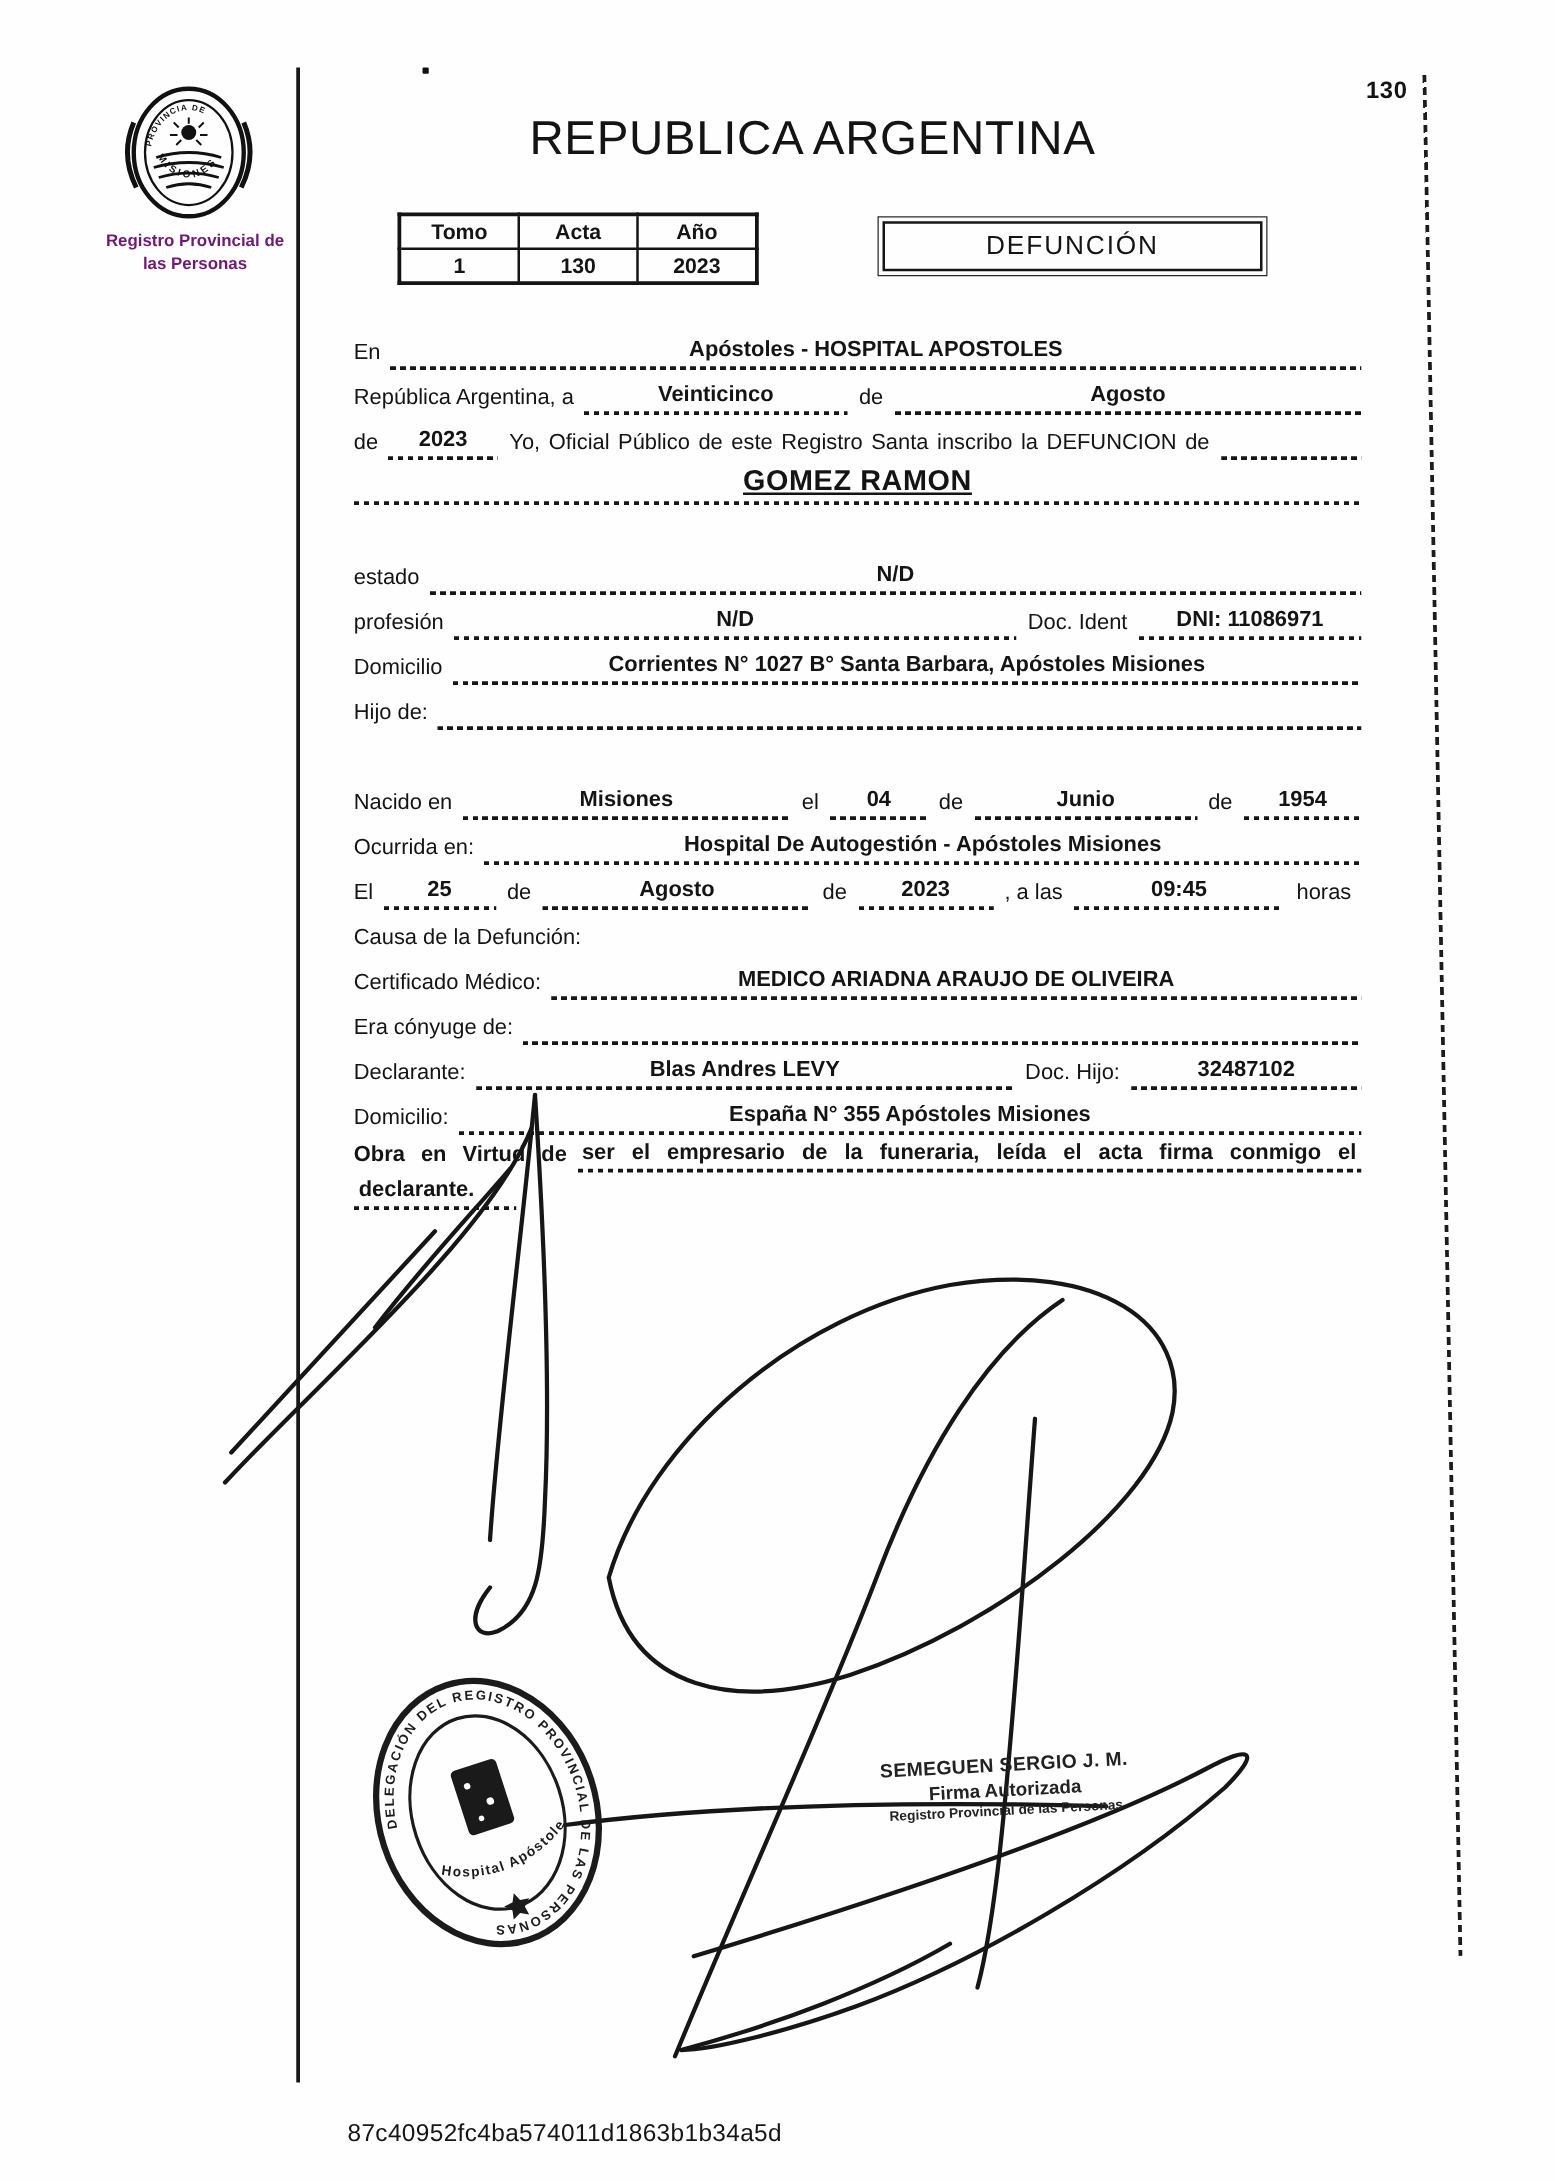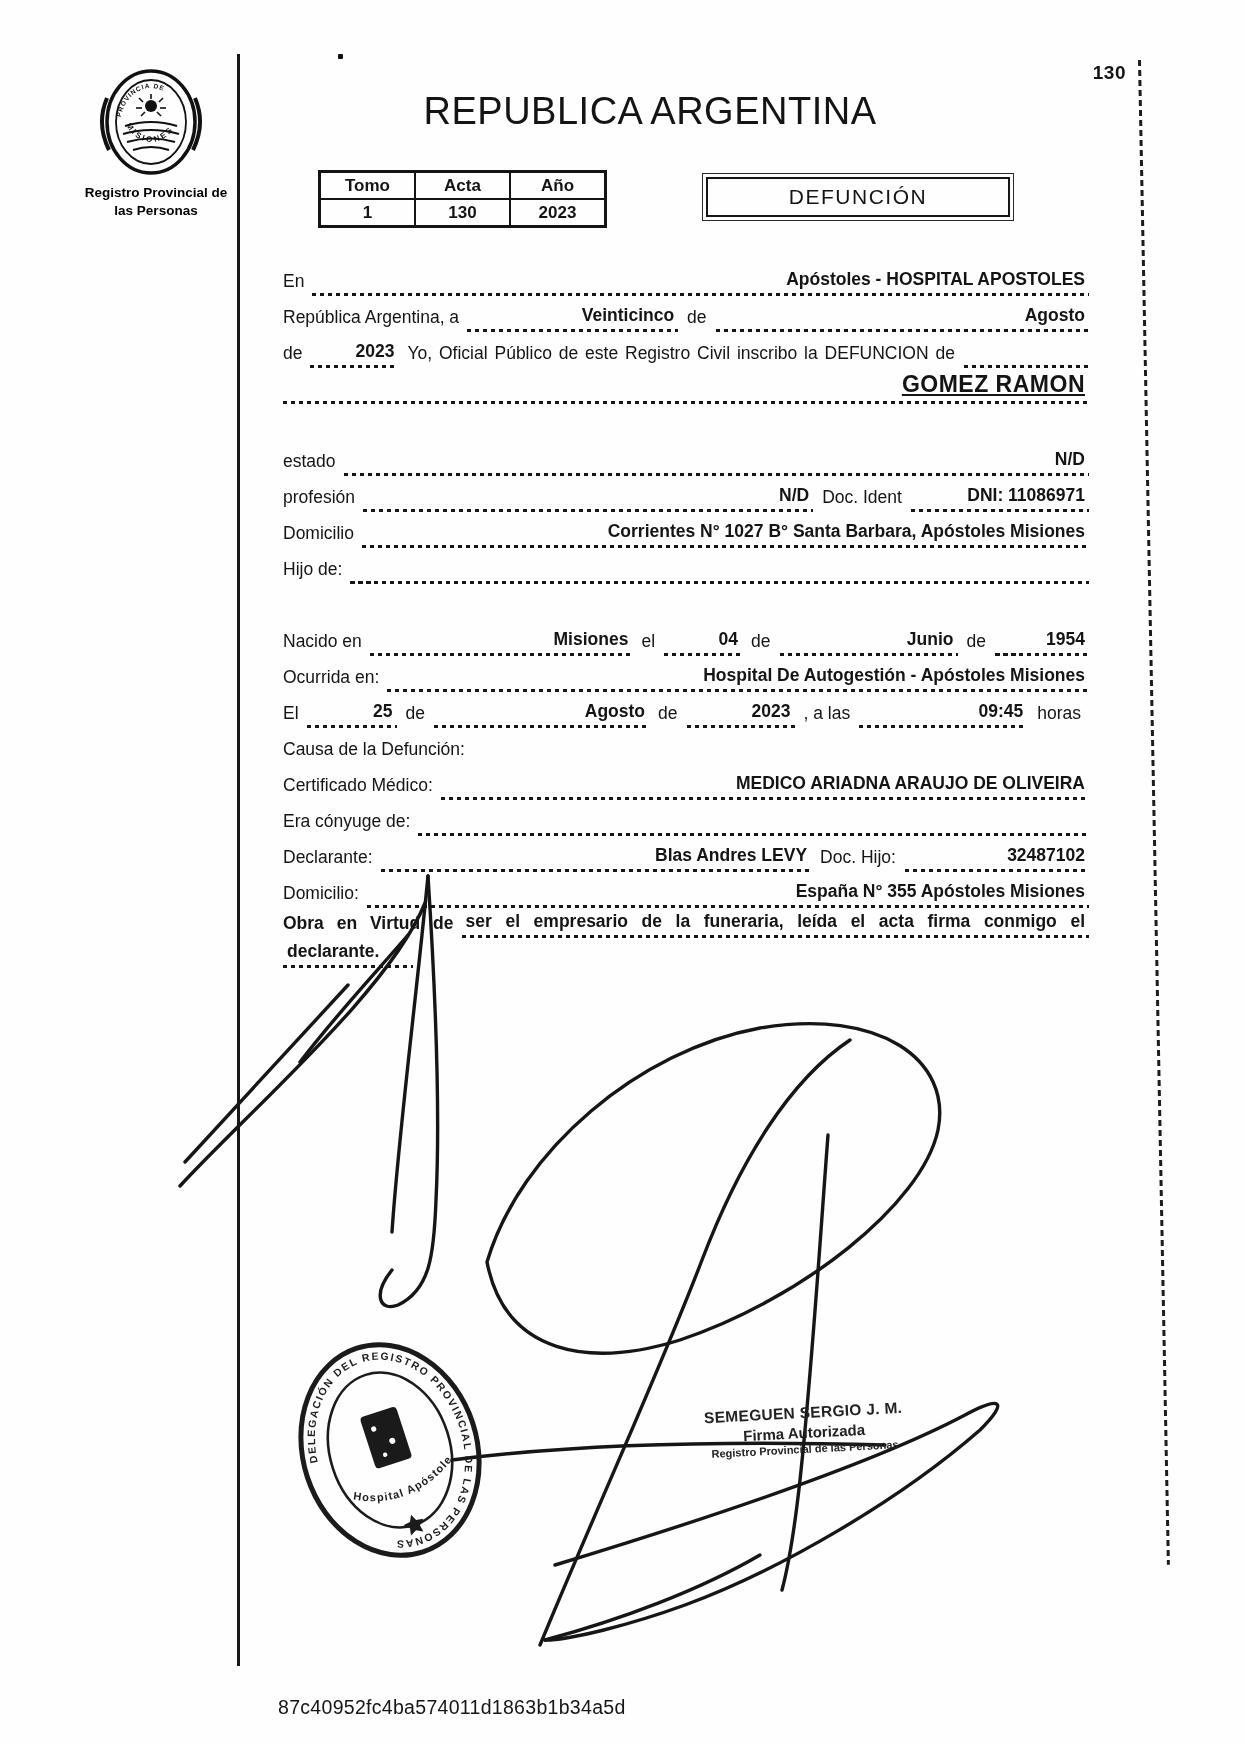--- a/index.html
+++ b/index.html
@@ -12,39 +12,39 @@
      background:repeating-linear-gradient(180deg,#1c1c1c 0 6px,transparent 6px 10px);
      transform:rotate(-1.1deg);transform-origin:top center;}
   .top-dot{position:absolute;left:338px;top:54px;width:5px;height:5px;background:#111;border-radius:1px;}
 
   .page-number{position:absolute;left:1052px;top:62px;width:74px;text-align:right;
      font-size:19px;font-weight:bold;letter-spacing:.5px;}
 
   
   .seal{position:absolute;left:95px;top:66px;width:112px;height:116px;}
   .seal-caption{position:absolute;left:66px;top:184px;width:180px;text-align:center;
-     font-size:13.5px;line-height:1.3;font-weight:bold;color:#000000;}
+     font-size:13.5px;line-height:1.3;font-weight:bold;color:#701a75;}
 
   .title{position:absolute;left:320px;top:90px;width:660px;text-align:center;
      font-size:38px;font-weight:normal;letter-spacing:.5px;}
 
   
   .rec-table{position:absolute;left:318px;top:170px;border-collapse:collapse;border:3px solid #141414;}
   .rec-table td{border:2px solid #141414;width:93px;height:25px;text-align:center;
      font-size:17px;font-weight:bold;padding:0;}
 
   .def-box{position:absolute;left:706px;top:177px;width:300px;height:36px;border:2px solid #161616;
      outline:1px solid #2a2a2a;outline-offset:3px;display:flex;align-items:center;justify-content:center;
      font-size:21px;letter-spacing:1.5px;font-weight:500;}
 
   
   .row{position:absolute;left:245px;width:806px;height:34px;display:flex;align-items:flex-end;margin-left:38px;}
   .lbl{font-size:17.5px;padding:0 8px 4px 0;white-space:nowrap;}
   .lbl.mid{padding:0 9px 4px 9px;}
-  .seg{text-align:right;font-weight:bold;font-size:17.5px;padding:0 4px 6px 4px;white-space:nowrap;
+  .seg{text-align:center;font-weight:bold;font-size:17.5px;padding:0 4px 6px 4px;white-space:nowrap;
      background:repeating-linear-gradient(90deg,#161616 0 4.5px,transparent 4.5px 8px) left bottom/100% 3.5px no-repeat;}
   .grow{flex:1 1 0;}
   .name-line{font-size:23px;letter-spacing:.5px;text-decoration:underline;}
   .boldlbl{font-weight:bold;}
 
   
   .sig{position:absolute;left:140px;top:840px;}
   .round-stamp{position:absolute;left:283px;top:1320px;}
   .official{position:absolute;left:688px;top:1404px;width:232px;text-align:center;
      transform:rotate(-3deg);color:#222;}
@@ -129,21 +129,21 @@
   <div class="row" style="top:298px">
     <span class="lbl">República Argentina, a</span>
     <span class="seg grow">Veinticinco</span>
     <span class="lbl mid">de</span>
     <span class="seg" style="flex:1.8 1 0">Agosto</span>
   </div>
 
   <div class="row" style="top:334px">
     <span class="lbl">de</span>
     <span class="seg" style="flex:0 0 80px">2023</span>
-    <span class="lbl mid" style="word-spacing:2px">Yo, Oficial Público de este Registro Civil inscribo la DEFUNCION de</span>
+    <span class="lbl mid" style="word-spacing:2px">Yo, Oficial Público de este Registro Santa inscribo la DEFUNCION de</span>
     <span class="seg grow"></span>
   </div>
 
   <div class="row" style="top:370px">
     <span class="seg grow name-line">GOMEZ RAMON</span>
   </div>
 
 
   <div class="row" style="top:442px">
     <span class="lbl">estado</span>

